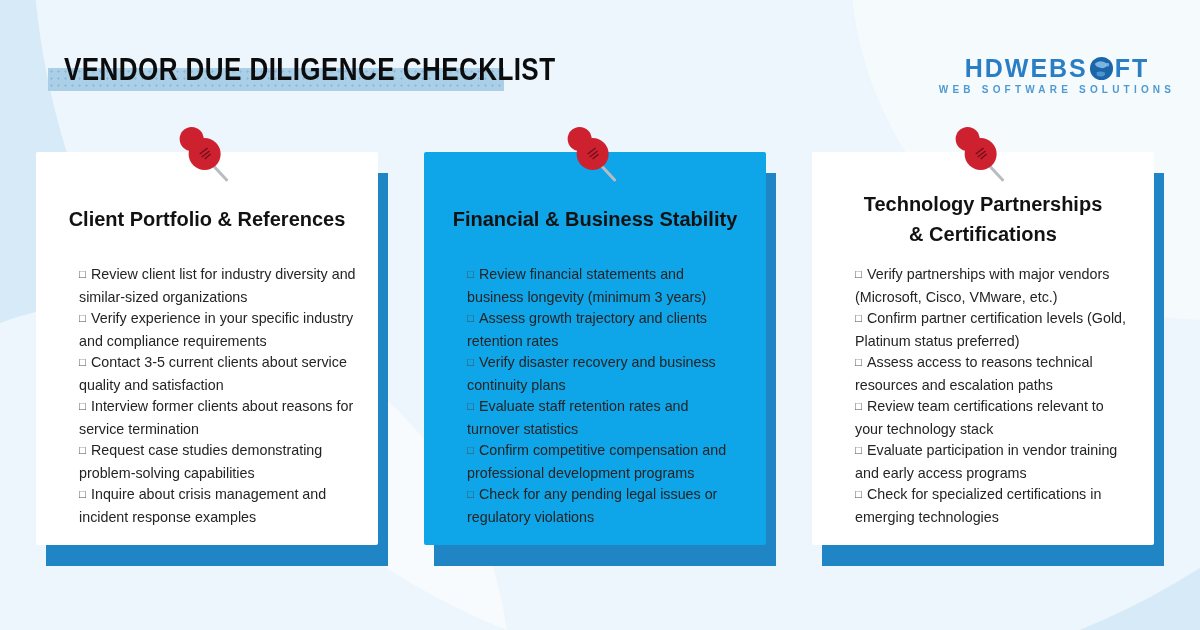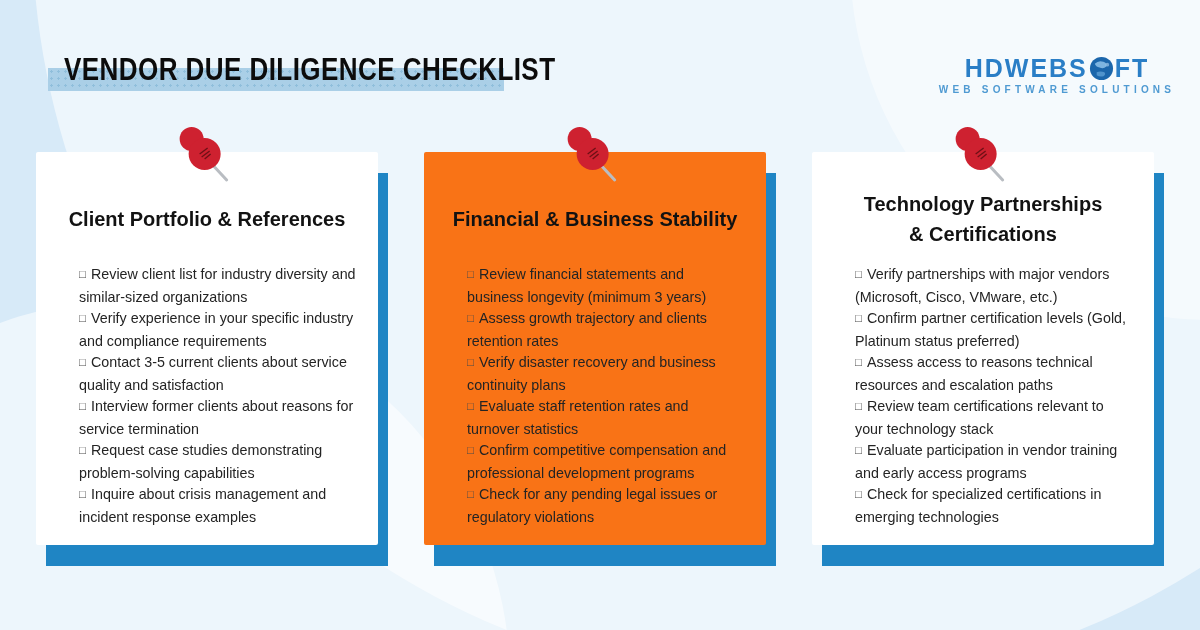--- a/index.html
+++ b/index.html
@@ -48,21 +48,21 @@
   .card-wrap.c2 { left:424px; }
   .card-wrap.c3 { left:812px; }
   .card-shadow {
     position:absolute; left:10px; top:21px; width:342px; height:393px;
     background:#1f85c4;
   }
   .card {
     position:absolute; left:0; top:0; width:342px; height:393px;
     background:#ffffff; border-radius:2px; overflow:hidden;
   }
-  .card-wrap.c2 .card { background:#f97316; }
+  .card-wrap.c2 .card { background:#0ea5e9; }
   .pin {
     position:absolute; left:50%; top:-26px; width:56px; height:60px;
     transform:translateX(-56%); z-index:3;
   }
   .card-title {
     margin-top:36px; min-height:62px; padding:0 16px;
     display:flex; flex-direction:column; justify-content:center; align-items:center;
     font-size:20px; font-weight:bold; color:#121212;
     line-height:1.5; text-align:center;
   }

